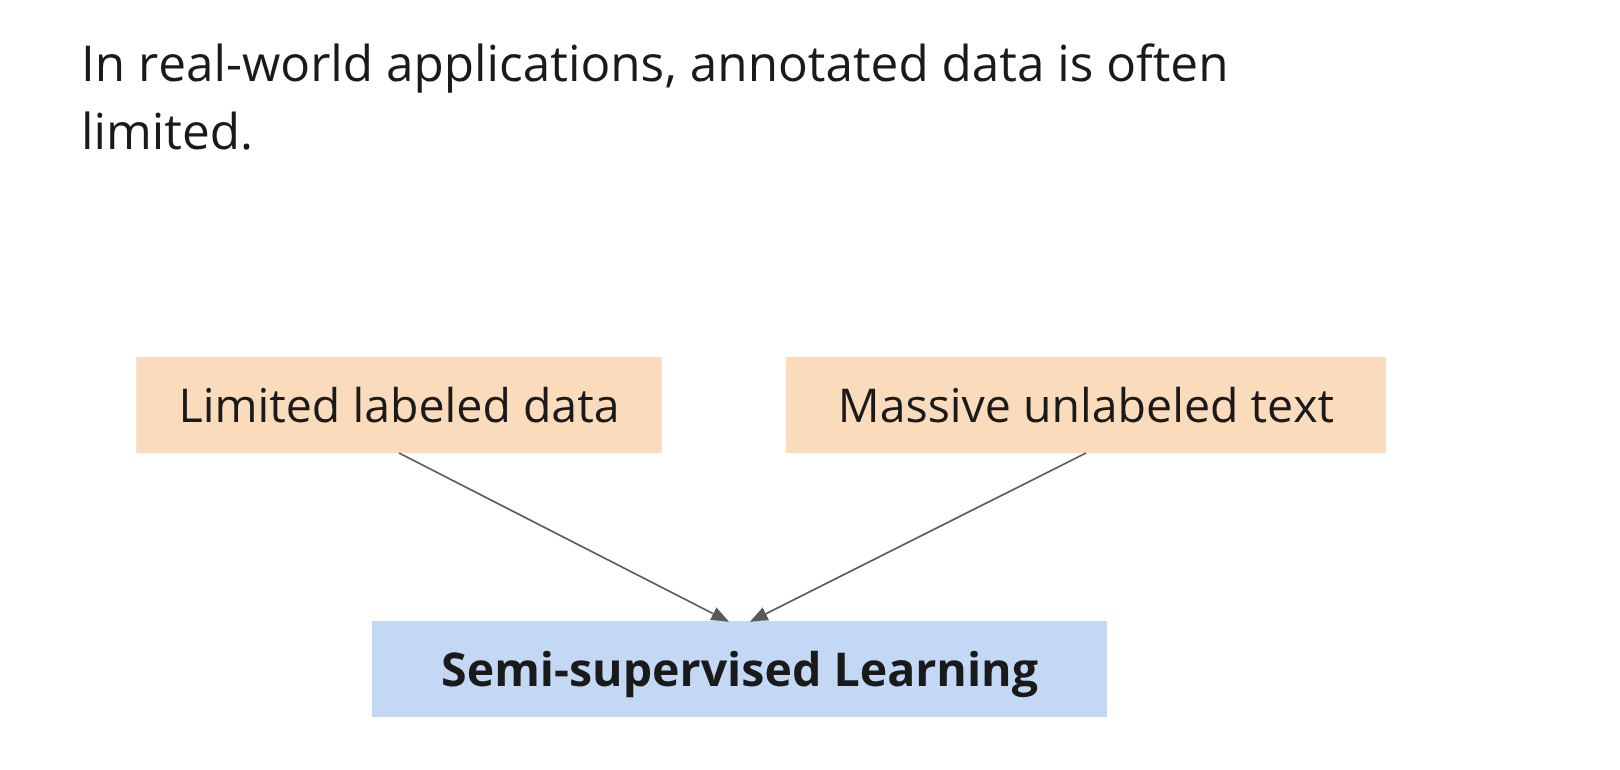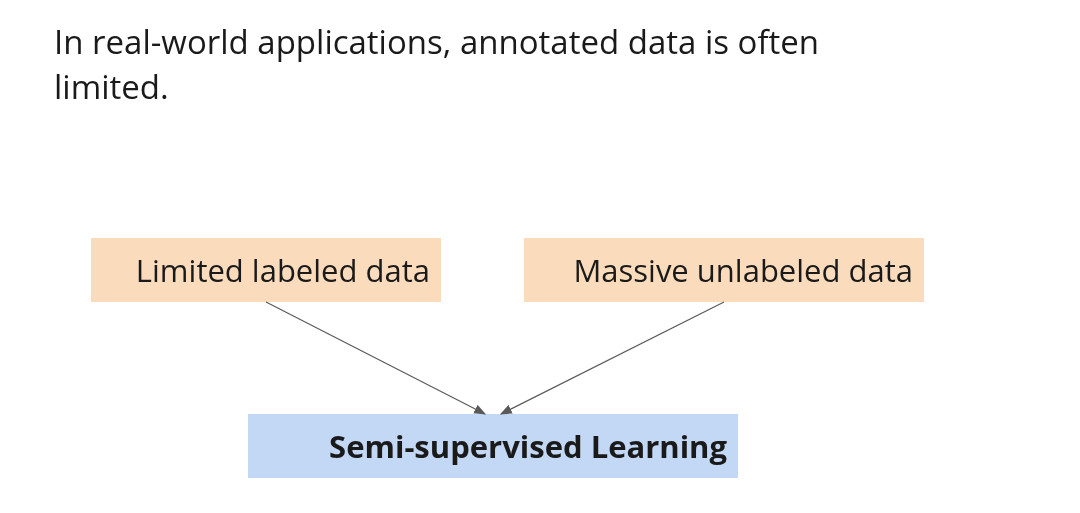--- a/index.html
+++ b/index.html
@@ -24,21 +24,21 @@
     font-size: 33px;
     line-height: 1.35;
     font-weight: 400;
   }
   .line1 { top: 20px; }
   .line2 { top: 92px; }
   .box {
     position: absolute;
     display: flex;
     align-items: center;
-    justify-content: flex-end;
+    justify-content: center;
     font-size: 31px;
     font-weight: 400;
     background: #fadcbd;
     border: 1px solid #fadcbd;
     padding: 0 10px;
     box-sizing: border-box;
   }
   #box-labeled {
     left: 91px;
     top: 238px;
@@ -76,21 +76,21 @@
 <div class="slide">
 
   <div class="intro-text line1">In real-world applications, annotated data is often limited.</div>
 
 
   <div id="box-labeled" class="box">
     <span>Limited labeled data</span>
   </div>
 
   <div id="box-unlabeled" class="box">
-    <span>Massive unlabeled data</span>
+    <span>Massive unlabeled text</span>
   </div>
 
   <div id="box-result" class="box">
     <span>Semi-supervised Learning</span>
   </div>
 
   <svg class="arrows" viewBox="0 0 1080 513">
     <defs>
       <marker id="arrowhead" markerWidth="10" markerHeight="8" refX="9" refY="4" orient="auto" markerUnits="strokeWidth">
         <path d="M0,0 L10,4 L0,8 Z" fill="#5a5a5a"></path>

